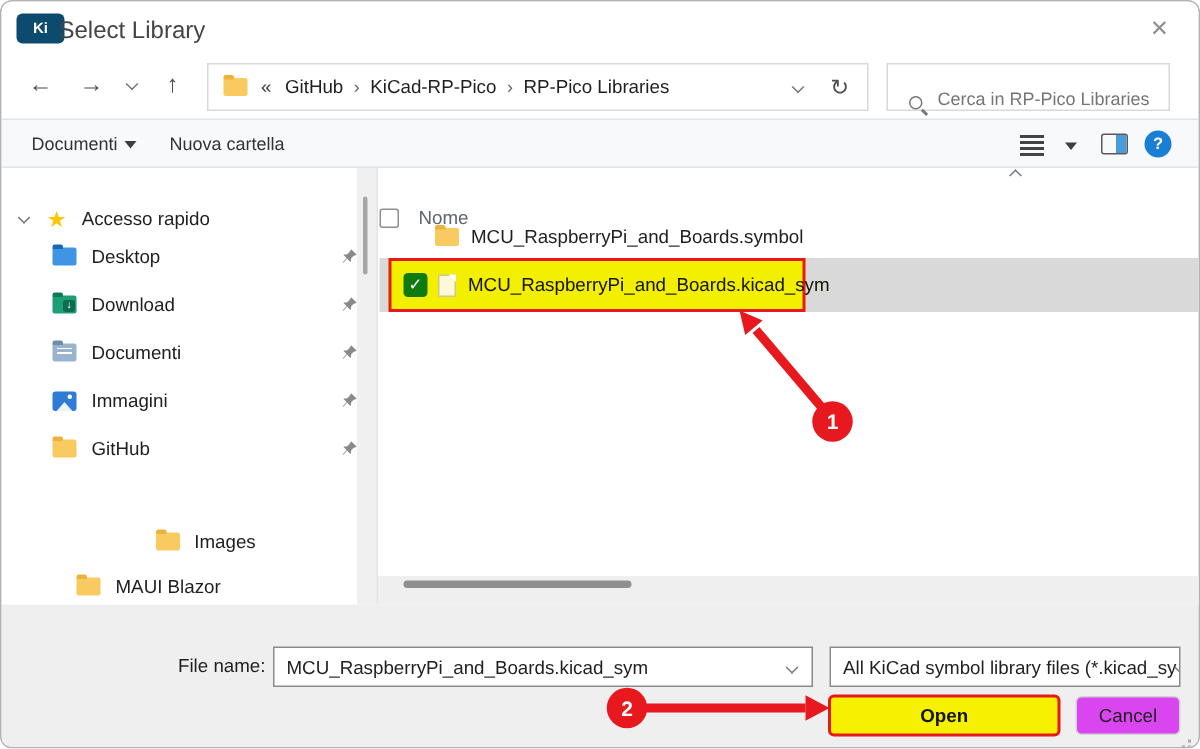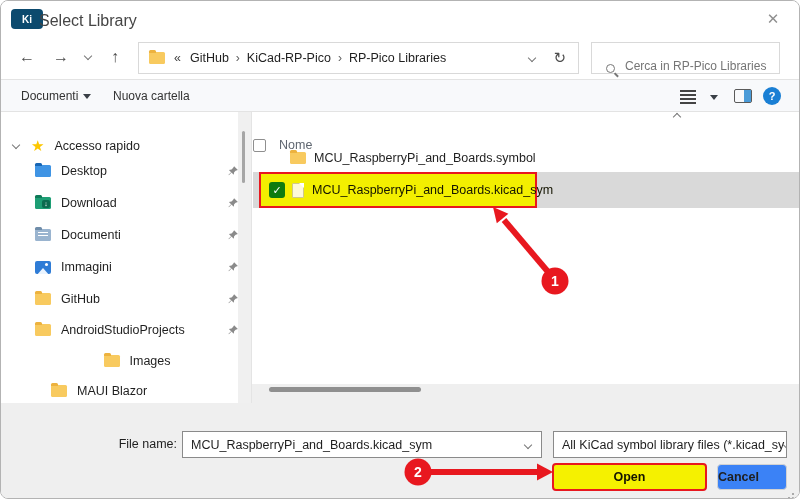--- a/index.html
+++ b/index.html
@@ -96,23 +96,23 @@
   
   .footer { position:absolute; left:0; top:402px; width:100%; height:97px; background:#efefef; }
   .fn-label { position:absolute; left:0; top:34px; width:176px; text-align:right; font-size:12.5px; color:#1f1f1f; }
   .combo { position:absolute; top:28px; height:27px; background:#fff; border:1px solid #8a8a8a;
     display:flex; align-items:center; font-size:12.5px; overflow:hidden; white-space:nowrap; }
   .combo .txt { margin-left:8px; }
   .combo .dd { margin-left:auto; margin-right:10px; flex:none; }
   .btn-open { position:absolute; left:551px; top:60px; width:155px; height:28px; background:#f5f100;
     border:2px solid #e8181f; border-radius:4px; font-size:12.5px; font-weight:600; color:#141400;
     display:flex; align-items:center; justify-content:center; }
-  .btn-cancel { position:absolute; left:716px; top:61px; width:70px; height:26px; background:#3b82f6;
+  .btn-cancel { position:absolute; left:716px; top:61px; width:70px; height:26px; background:#d946ef;
     border:1px solid #d2d2d2; border-radius:4px; font-size:12.5px; color:#1f1f1f;
-    display:flex; align-items:center; justify-content:flex-start;font-weight:bold; }
+    display:flex; align-items:center; justify-content:center; }
   .grip { position:absolute; right:5px; bottom:5px; width:2px; height:2px; background:#aaa;
     box-shadow:-4px 4px 0 #aaa, 0 4px 0 #aaa, -8px 8px 0 #aaa, -4px 8px 0 #aaa, 0 8px 0 #aaa; }
   
   .overlay { position:absolute; left:0; top:0; width:800px; height:499px; pointer-events:none; z-index:50; }
 </style>
 </head>
 <body>
 
 <div class="window">
 
@@ -202,27 +202,20 @@
     </div>
 
     <div class="side-row" style="top:174px; left:34px; width:204px;">
       <span class="folder f-yellow"></span>
       <span class="lbl">GitHub</span>
       <svg class="pin" width="12" height="12" viewBox="0 0 16 16">
           <path fill="#8a8a8a" d="M9.5 1.5 L14.5 6.5 L11.5 7.5 L9.5 9.5 L9 13 L6 10 L2.5 13.5 L2 13 L5.5 9.5 L2.5 6.5 L6 6 L8 4 Z"></path>
         </svg>
     </div>
 
-    <div class="side-row" style="top:205px; left:34px; width:204px;">
-      <span class="folder f-yellow"></span>
-      <span class="lbl">AndroidStudioProjects</span>
-      <svg class="pin" width="12" height="12" viewBox="0 0 16 16">
-          <path fill="#8a8a8a" d="M9.5 1.5 L14.5 6.5 L11.5 7.5 L9.5 9.5 L9 13 L6 10 L2.5 13.5 L2 13 L5.5 9.5 L2.5 6.5 L6 6 L8 4 Z"></path>
-        </svg>
-    </div>
 
     <div class="side-row" style="top:236px; left:34px; width:204px;justify-content:center;">
       <span class="folder f-yellow"></span>
       <span class="lbl">Images</span>
     </div>
 
     <div class="side-row" style="top:266px; left:34px; width:204px;margin-left:16px;">
       <span class="folder f-yellow"></span>
       <span class="lbl">MAUI Blazor</span>
     </div>

